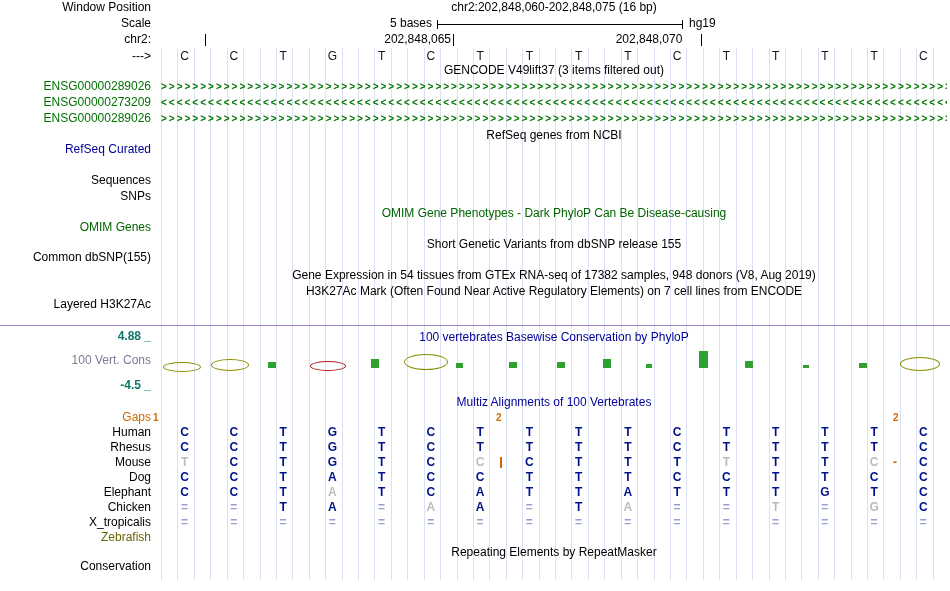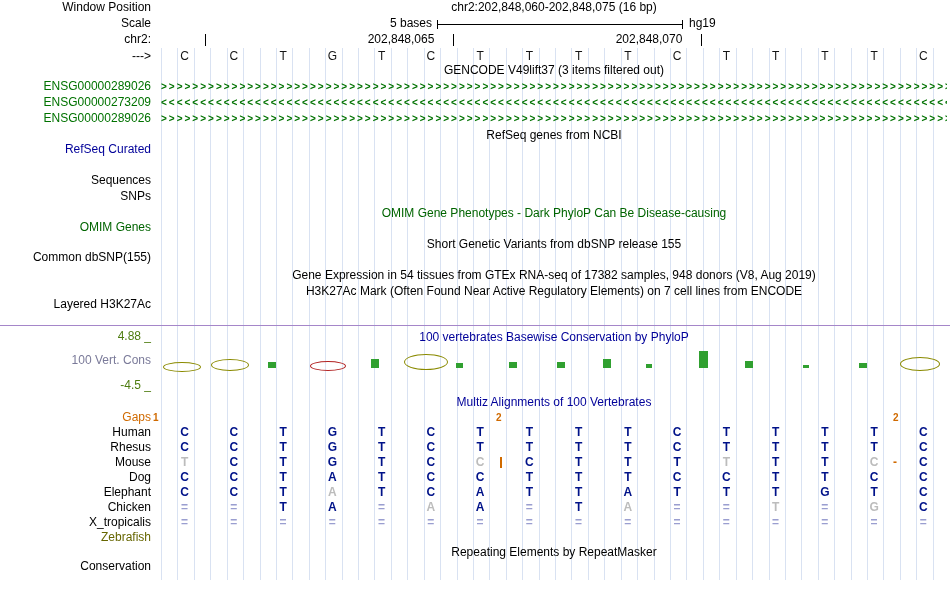--- a/index.html
+++ b/index.html
@@ -25,42 +25,42 @@
   .consbar{position:absolute;background:#30a030;}
   .consell{position:absolute;border:1.5px solid #8a8a00;border-radius:50%;box-sizing:border-box;background:transparent;}
   .gapbar{position:absolute;width:2px;height:11px;background:#d06a00;}
   .gapdash{position:absolute;color:#d06a00;font-weight:bold;width:10px;text-align:center;height:13px;line-height:13px;}
   .gapnum{position:absolute;color:#d06a00;font-size:10px;font-weight:bold;height:11px;line-height:11px;}
   .c-green{color:#007200;}
   .c-navy{color:#000099;}
   .c-dkgreen{color:#006400;}
   .c-orange{color:#d06a00;}
   .c-gray{color:#7a7a99;}
-  .c-blue{color:#4d7c0f;}
+  .c-blue{color:#0f766e;font-weight:bold;}
 </style>
 </head>
 <body>
 
 <div class="page" id="page">
   <div class="grid"></div>
 
   <span class="lbl" style="top:1px">Window Position</span>
   <div class="titlebar">
     <span>chr2:202,848,060-202,848,075 (16 bp)</span>
   </div>
 
   <span class="lbl" style="top:17px">Scale</span>
   <span class="abs" style="left:160px;top:17px;width:272px;text-align:right">5 bases</span>
   <div class="scalebar" style="left:437px;top:24px;width:246px"></div>
   <div class="scalecap" style="left:437px;top:20px"></div>
   <div class="scalecap" style="left:682px;top:20px"></div>
   <span class="abs" style="left:689px;top:17px">hg19</span>
 
   <span class="lbl" style="top:33px">chr2:</span>
-  <span class="abs" style="left:351px;top:33px;width:100px;text-align:center">202,848,065</span>
+  <span class="abs" style="left:351px;top:33px;width:100px;text-align:right">202,848,065</span>
   <span class="abs" style="left:599px;top:33px;width:100px;text-align:center">202,848,070</span>
 
   <span class="lbl" style="top:50px">---&gt;</span>
 
   <span class="center" style="top:64px">GENCODE V49lift37 (3 items filtered out)</span>
   <span class="lbl c-green" style="top:80px">ENSG00000289026</span>
   <div class="arrows" style="top:81px">&gt;&gt;&gt;&gt;&gt;&gt;&gt;&gt;&gt;&gt;&gt;&gt;&gt;&gt;&gt;&gt;&gt;&gt;&gt;&gt;&gt;&gt;&gt;&gt;&gt;&gt;&gt;&gt;&gt;&gt;&gt;&gt;&gt;&gt;&gt;&gt;&gt;&gt;&gt;&gt;&gt;&gt;&gt;&gt;&gt;&gt;&gt;&gt;&gt;&gt;&gt;&gt;&gt;&gt;&gt;&gt;&gt;&gt;&gt;&gt;&gt;&gt;&gt;&gt;&gt;&gt;&gt;&gt;&gt;&gt;&gt;&gt;&gt;&gt;&gt;&gt;&gt;&gt;&gt;&gt;&gt;&gt;&gt;&gt;&gt;&gt;&gt;&gt;&gt;&gt;&gt;&gt;&gt;&gt;&gt;&gt;&gt;&gt;&gt;&gt;&gt;&gt;&gt;&gt;&gt;&gt;&gt;&gt;&gt;&gt;&gt;&gt;&gt;&gt;&gt;&gt;&gt;&gt;&gt;&gt;&gt;&gt;&gt;&gt;&gt;&gt;&gt;&gt;&gt;&gt;&gt;&gt;&gt;&gt;&gt;&gt;&gt;&gt;&gt;&gt;&gt;&gt;&gt;&gt;&gt;&gt;&gt;&gt;&gt;&gt;</div>
   <span class="lbl c-green" style="top:96px">ENSG00000273209</span>
   <div class="arrows" style="top:97px">&lt;&lt;&lt;&lt;&lt;&lt;&lt;&lt;&lt;&lt;&lt;&lt;&lt;&lt;&lt;&lt;&lt;&lt;&lt;&lt;&lt;&lt;&lt;&lt;&lt;&lt;&lt;&lt;&lt;&lt;&lt;&lt;&lt;&lt;&lt;&lt;&lt;&lt;&lt;&lt;&lt;&lt;&lt;&lt;&lt;&lt;&lt;&lt;&lt;&lt;&lt;&lt;&lt;&lt;&lt;&lt;&lt;&lt;&lt;&lt;&lt;&lt;&lt;&lt;&lt;&lt;&lt;&lt;&lt;&lt;&lt;&lt;&lt;&lt;&lt;&lt;&lt;&lt;&lt;&lt;&lt;&lt;&lt;&lt;&lt;&lt;&lt;&lt;&lt;&lt;&lt;&lt;&lt;&lt;&lt;&lt;&lt;&lt;&lt;&lt;&lt;&lt;&lt;&lt;&lt;&lt;&lt;&lt;&lt;&lt;&lt;&lt;&lt;&lt;&lt;&lt;&lt;&lt;&lt;&lt;&lt;&lt;&lt;&lt;&lt;&lt;&lt;&lt;&lt;&lt;&lt;&lt;&lt;&lt;&lt;&lt;&lt;&lt;&lt;&lt;&lt;&lt;&lt;&lt;&lt;&lt;&lt;&lt;&lt;&lt;</div>
   <span class="lbl c-green" style="top:112px">ENSG00000289026</span>

